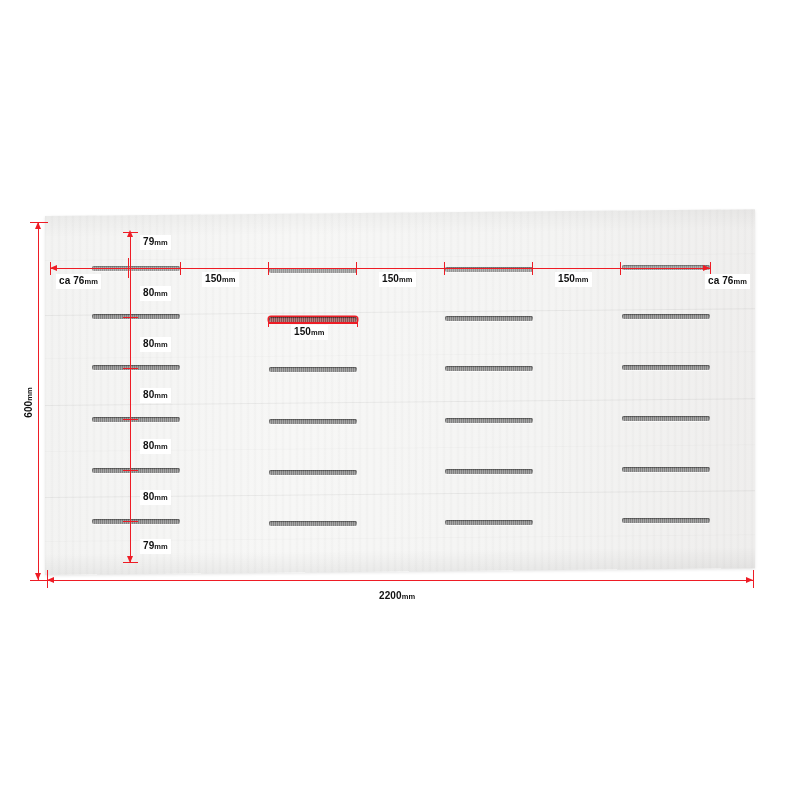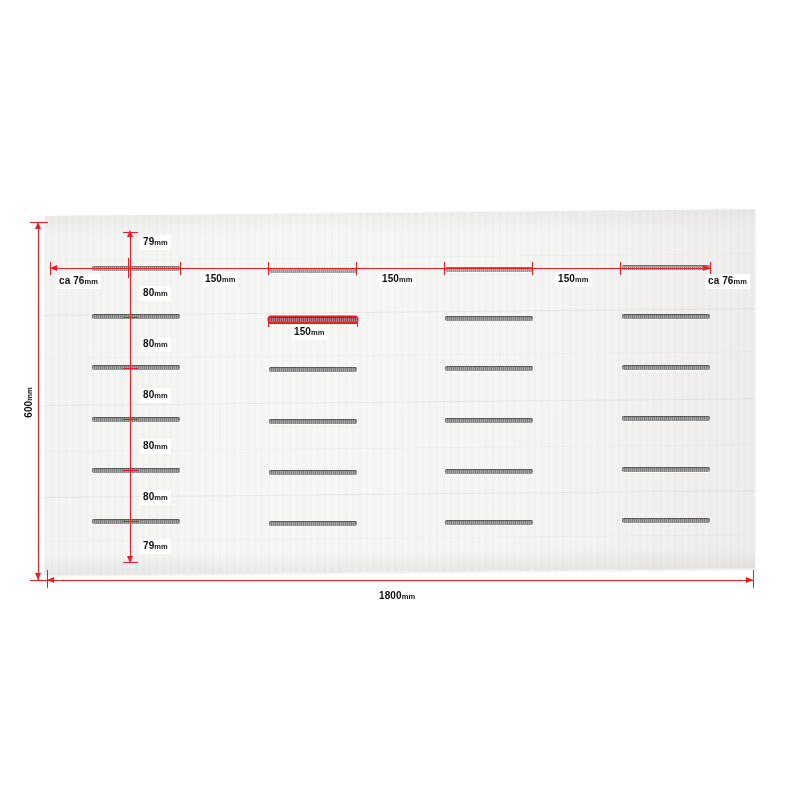--- a/index.html
+++ b/index.html
@@ -190,21 +190,21 @@
   <div class="slot" style="left:92px;  top:266px; width:88px; opacity:.7;"></div>
   <div class="slot" style="left:269px; top:268px; width:88px; opacity:.7;"></div>
   <div class="slot" style="left:445px; top:267px; width:88px; opacity:.7;"></div>
   <div class="slot" style="left:622px; top:265px; width:88px; opacity:.7;"></div>
 
   <div class="dim-line-h" style="left:47px; top:580px; width:706px;"></div>
   <div class="arr left" style="left:47px;  top:577px;"></div>
   <div class="arr right" style="left:746px; top:577px;"></div>
   <div class="tick-v" style="left:47px;  top:570px; height:18px;"></div>
   <div class="tick-v" style="left:753px; top:570px; height:18px;"></div>
-  <div class="lbl" style="left:376px; top:589px;"><span>1800</span><span class="u">mm</span></div>
+  <div class="lbl" style="left:376px; top:589px;"><span>2200</span><span class="u">mm</span></div>
 
   <div class="dim-line-v" style="left:38px; top:222px; height:358px;"></div>
   <div class="arr up" style="left:35px; top:222px;"></div>
   <div class="arr down" style="left:35px; top:573px;"></div>
   <div class="tick-h" style="left:30px; top:222px; width:18px;"></div>
   <div class="tick-h" style="left:30px; top:580px; width:18px;"></div>
   <div class="lbl vert" style="left:11px; top:395px;"><span>600</span><span class="u">mm</span></div>
 
   <div class="dim-line-h" style="left:50px; top:268px; width:660px;"></div>
   <div class="arr left" style="left:50px;  top:265px;"></div>

